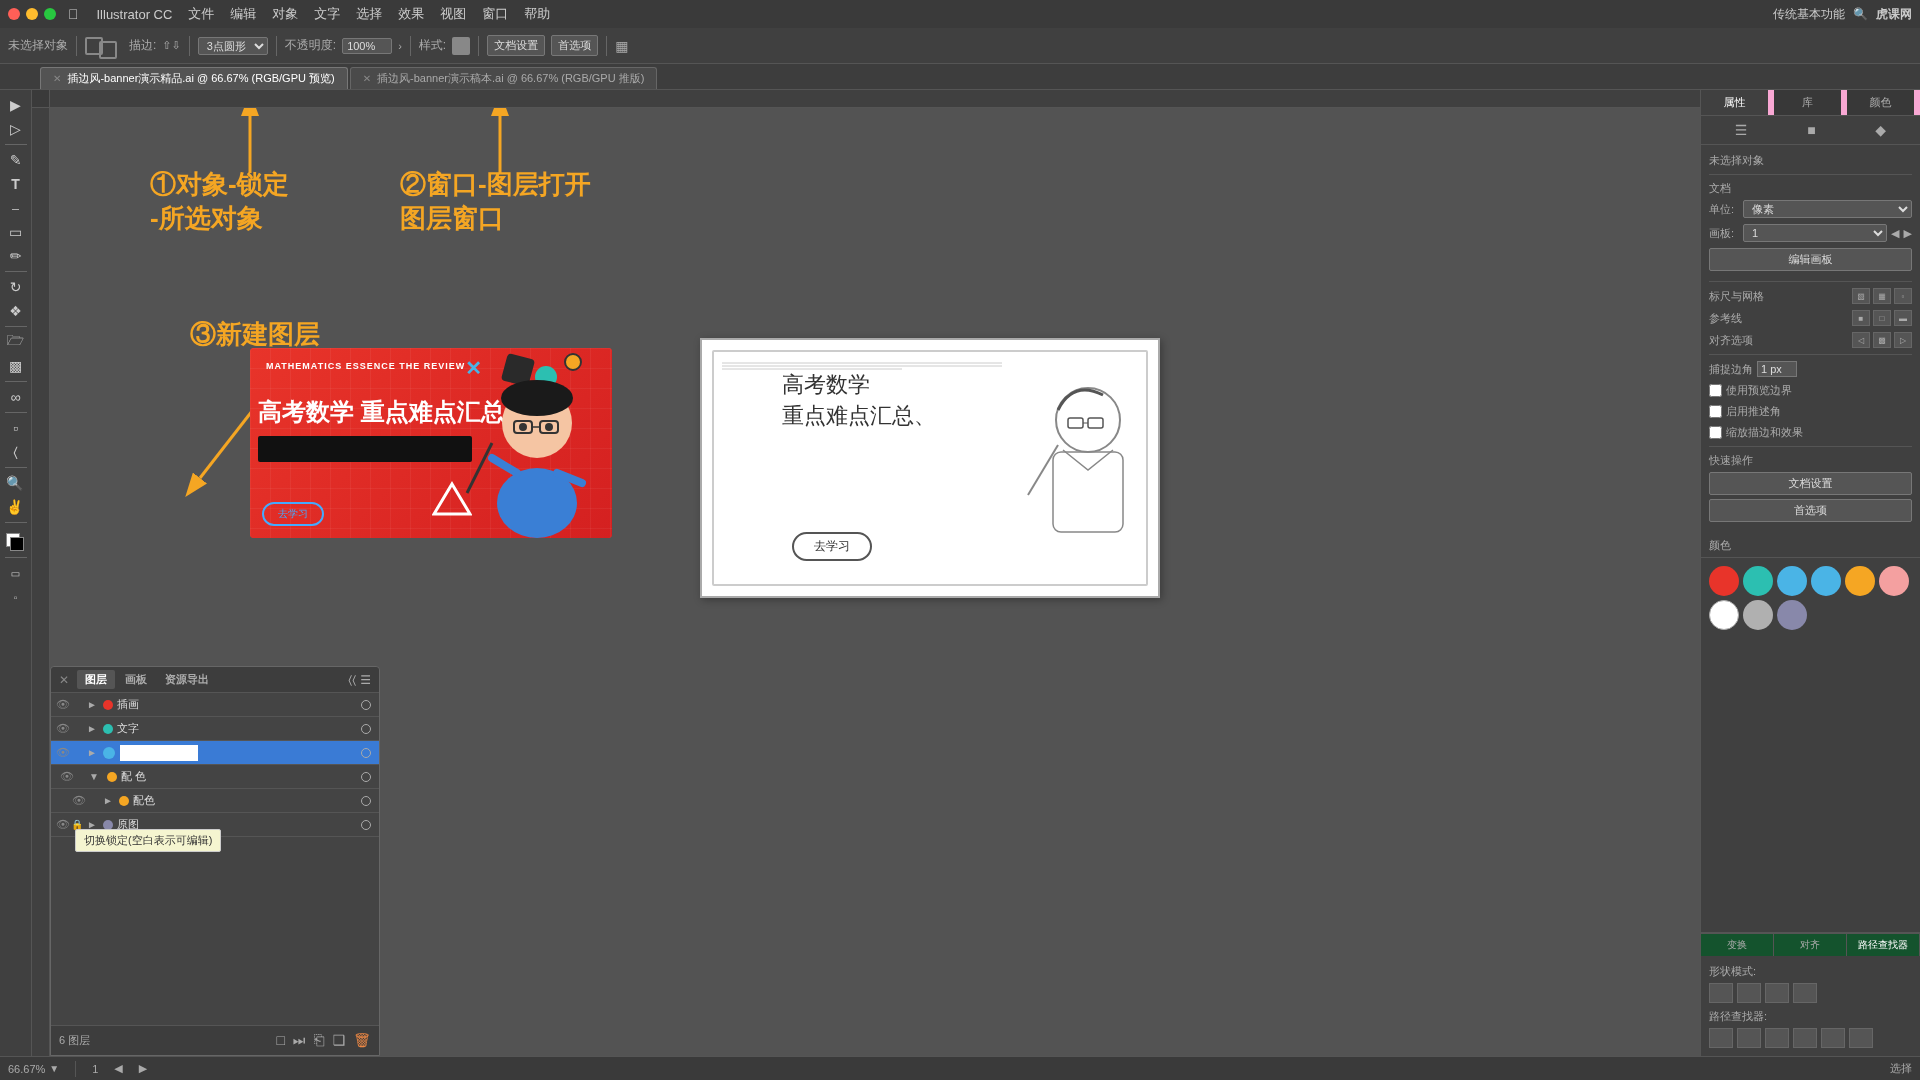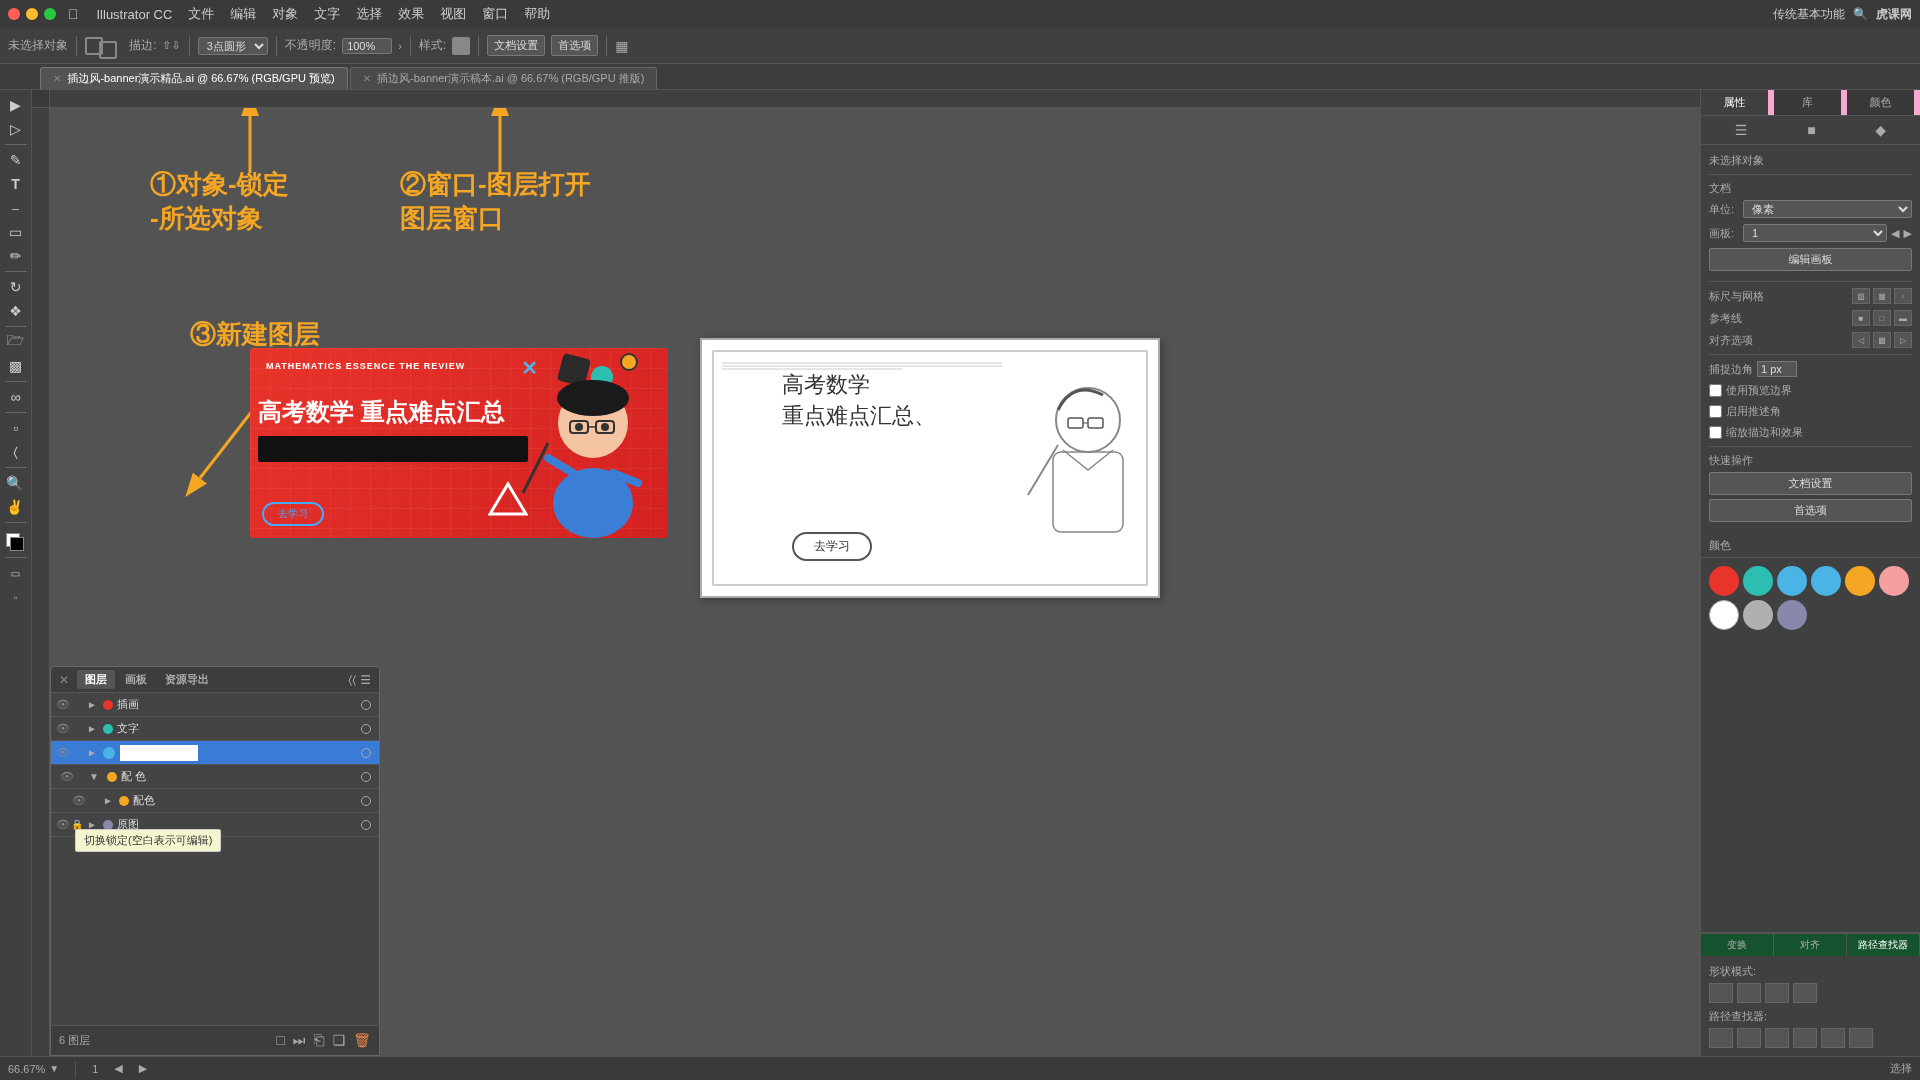--- a/index.html
+++ b/index.html
@@ -77,21 +77,21 @@
 
     
     .annotation {
       position: absolute; color: #f5a623; font-size: 28px; font-weight: bold;
       font-family: 'SimHei', Arial, sans-serif; line-height: 1.3;
     }
 
     
     .banner-card {
       position: absolute; top: 240px; left: 200px;
-      width: 418px; height: 190px;
+      width: 362px; height: 190px;
       background: #e8342a; border-radius: 4px; overflow: hidden;
     }
     .banner-inner {
       width: 100%; height: 100%; position: relative;
       background: linear-gradient(135deg, #e8342a 0%, #d42020 100%);
     }
     .banner-grid {
       position: absolute; top: 0; left: 0; width: 100%; height: 100%;
       background-image: 
         linear-gradient(rgba(255,255,255,0.05) 1px, transparent 1px),

